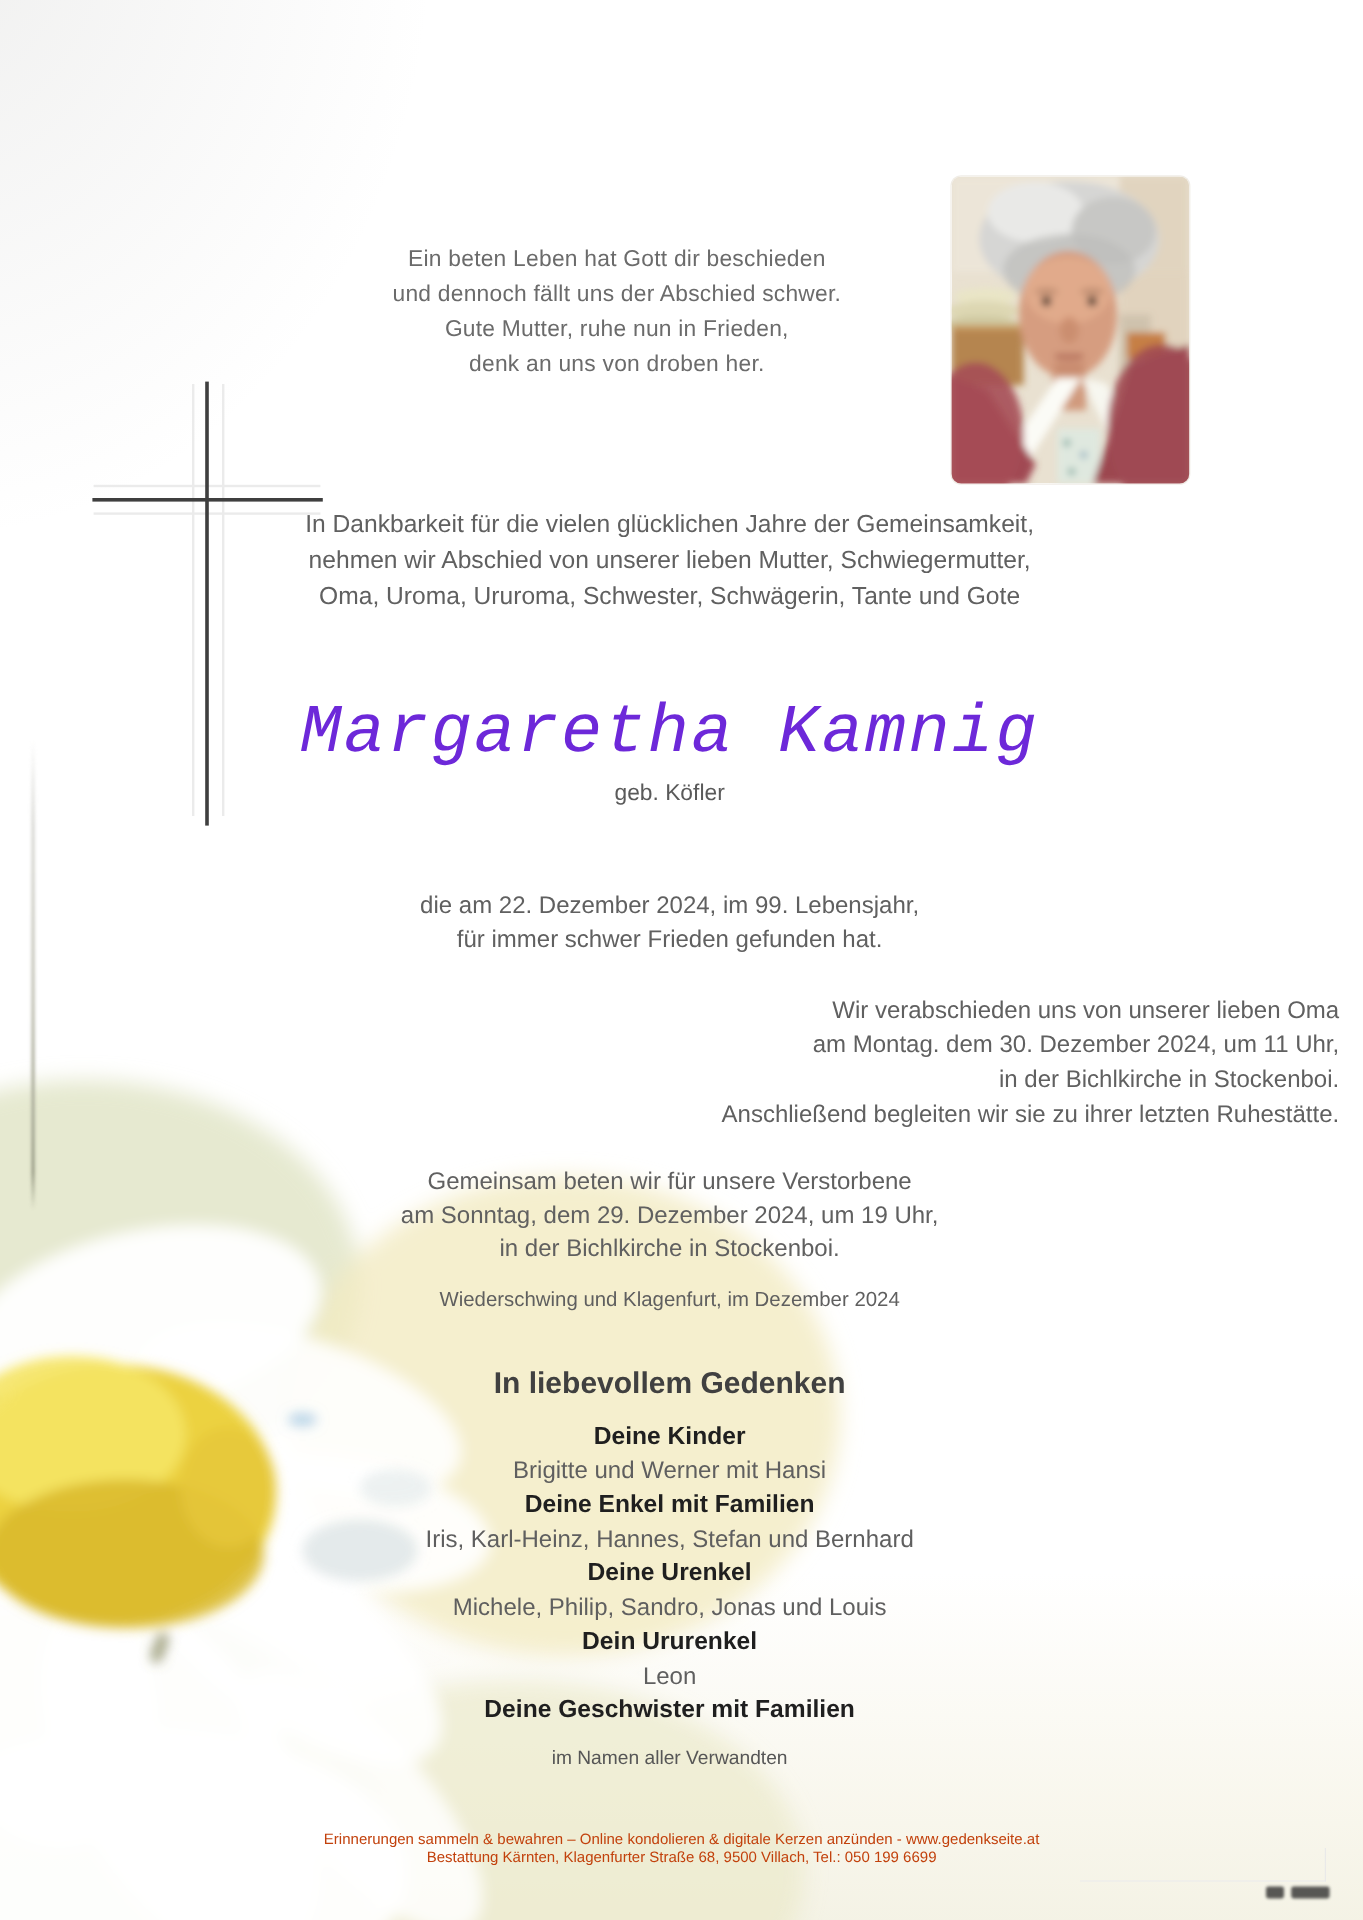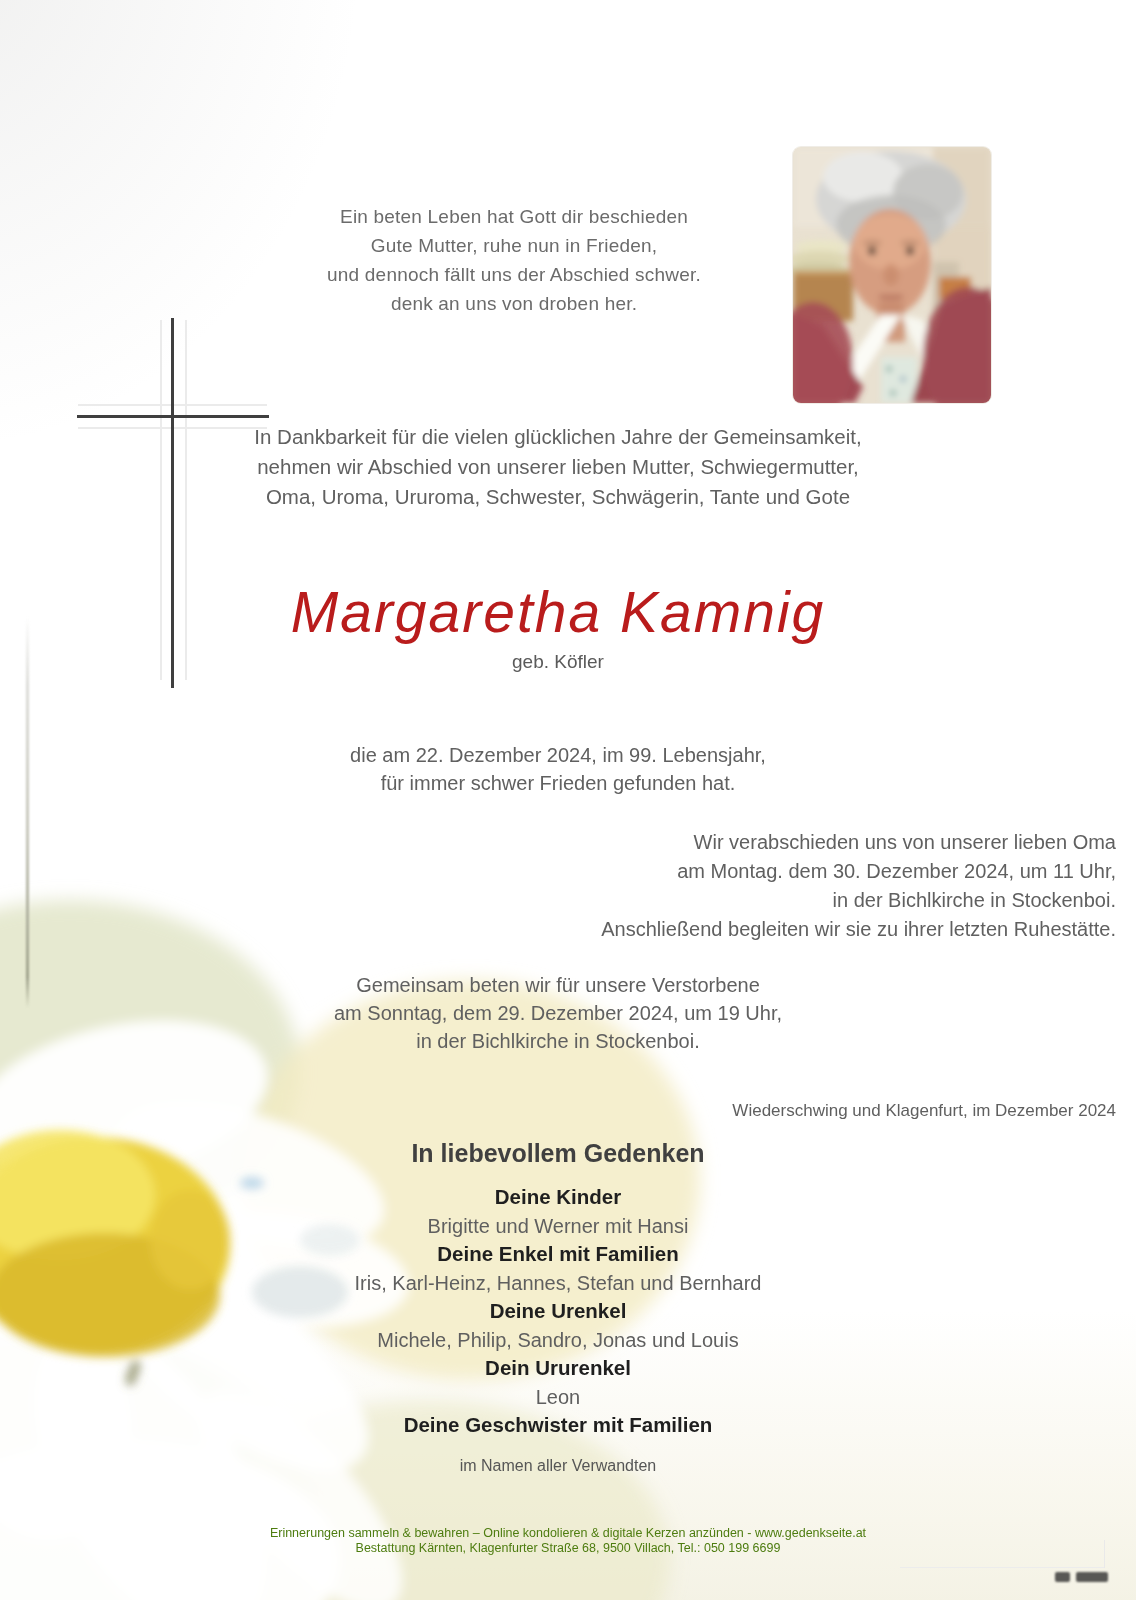--- a/index.html
+++ b/index.html
@@ -23,32 +23,32 @@
   .cd{position:absolute;background:#3f3f3f;}
   
   .photo{position:absolute;left:793px;top:147px;width:198px;height:256px;border-radius:8px;
     overflow:hidden;box-shadow:inset 0 0 16px 12px #ffffff, 0 0 0 1px #f0ede7;}
   .photo svg{display:block;}
   
   .tb{position:absolute;left:0;width:1116px;text-align:center;margin:0;}
   .tb p{margin:0;}
   .poem{top:202px;width:1028px;font-size:19px;line-height:29px;color:#6b6b6b;letter-spacing:.2px;}
   .intro{top:422px;font-size:20.5px;line-height:30px;color:#606060;}
-  .name{top:574px;font-family:Liberation Sans, sans-serif;font-style:italic;font-weight:normal;
-    font-size:57px;line-height:76px;color:#b91c1c;letter-spacing:2px;}
+  .name{top:574px;font-family:Liberation Mono, monospace;font-style:italic;font-weight:normal;
+    font-size:57px;line-height:76px;color:#6d28d9;letter-spacing:2px;}
   .maiden{top:650px;font-size:19px;line-height:24px;color:#5a5a5a;}
   .death{top:741px;font-size:20px;line-height:28px;color:#606060;}
   .farewell{top:828px;font-size:20px;line-height:29px;color:#606060;text-align:right;}
   .prayer{top:971px;font-size:20px;line-height:28px;color:#606060;}
-  .dateline{top:1101px;font-size:17px;line-height:20px;color:#5f5f5f;text-align:right;}
+  .dateline{top:1073px;font-size:17px;line-height:20px;color:#5f5f5f;}
   .memtitle{top:1140px;font-size:25px;line-height:26px;color:#404040;font-weight:700;}
   .family{top:1183px;font-size:20px;line-height:28.5px;color:#5f5f5f;}
   .family .role{font-weight:700;color:#1f1f1f;font-size:20.5px;}
   .closing{top:1452px;font-size:16px;line-height:28px;color:#565656;}
-  .footer{top:1526px;width:1136px;font-size:12.5px;line-height:15px;color:#4d7c0f;}
+  .footer{top:1526px;width:1136px;font-size:12.5px;line-height:15px;color:#c2410c;}
   
   .art-h{position:absolute;left:900px;top:1567px;width:205px;height:1px;background:#ececec;}
   .art-v{position:absolute;left:1104px;top:1540px;width:1px;height:28px;background:#e9e9e9;}
   .smudge{position:absolute;top:1572px;height:10px;border-radius:2px;background:#2c2c2c;
     filter:blur(1.3px);opacity:.78;}
   .smudge.s1{left:1055px;width:15px;}
   .smudge.s2{left:1076px;width:32px;}
 </style>
 </head>
 <body>
@@ -153,22 +153,22 @@
         <polygon points="0,256 0,168 30,178 70,240 62,256" fill="#a04a52"></polygon>
         <polygon points="198,256 198,140 150,158 118,256" fill="#9c4650"></polygon>
         <ellipse cx="20" cy="215" rx="40" ry="60" fill="#a54d55" opacity="0.9"></ellipse>
         <ellipse cx="175" cy="210" rx="45" ry="70" fill="#a04a52" opacity="0.9"></ellipse>
       </g>
     </svg>
   </div>
 
   <div class="tb poem">
     <p>Ein beten Leben hat Gott dir beschieden</p>
+    <p>und dennoch fällt uns der Abschied schwer.</p>
     <p>Gute Mutter, ruhe nun in Frieden,</p>
-    <p>und dennoch fällt uns der Abschied schwer.</p>
     <p>denk an uns von droben her.</p>
   </div>
 
   <div class="tb intro">
     <p>In Dankbarkeit für die vielen glücklichen Jahre der Gemeinsamkeit,</p>
     <p>nehmen wir Abschied von unserer lieben Mutter, Schwiegermutter,</p>
     <p>Oma, Uroma, Ururoma, Schwester, Schwägerin, Tante und Gote</p>
   </div>
 
   <h1 class="tb name">Margaretha Kamnig</h1>

